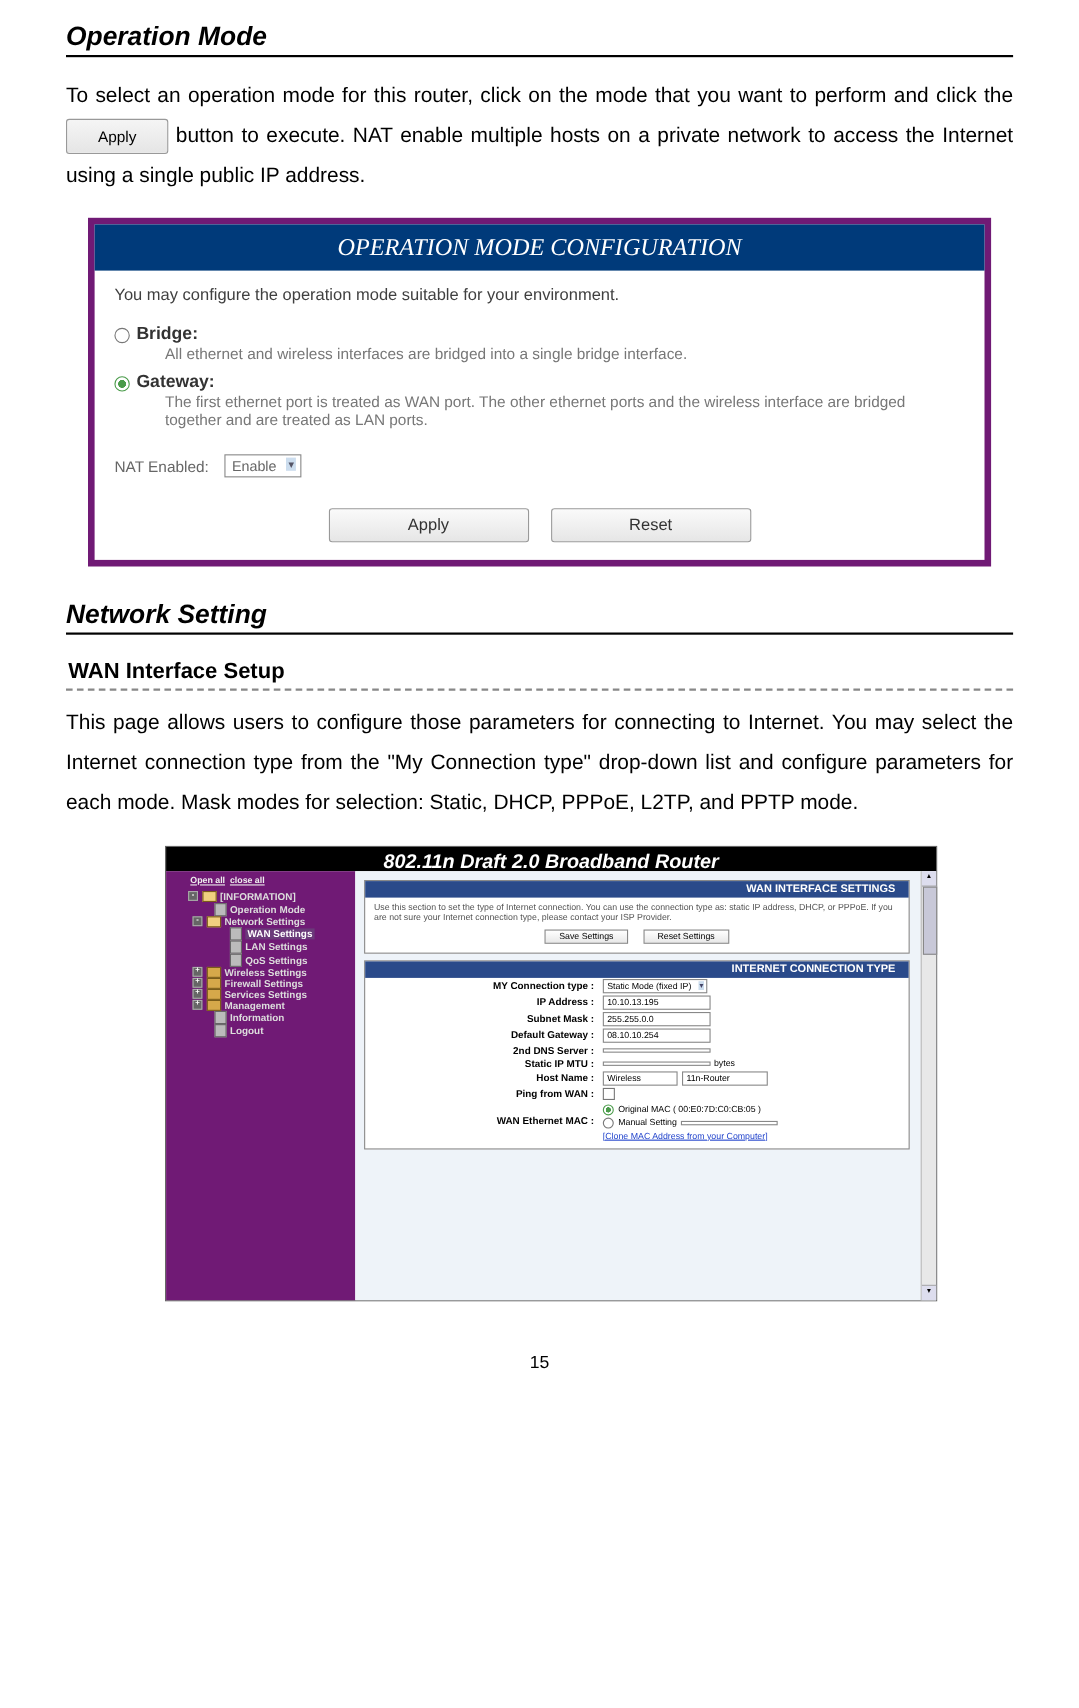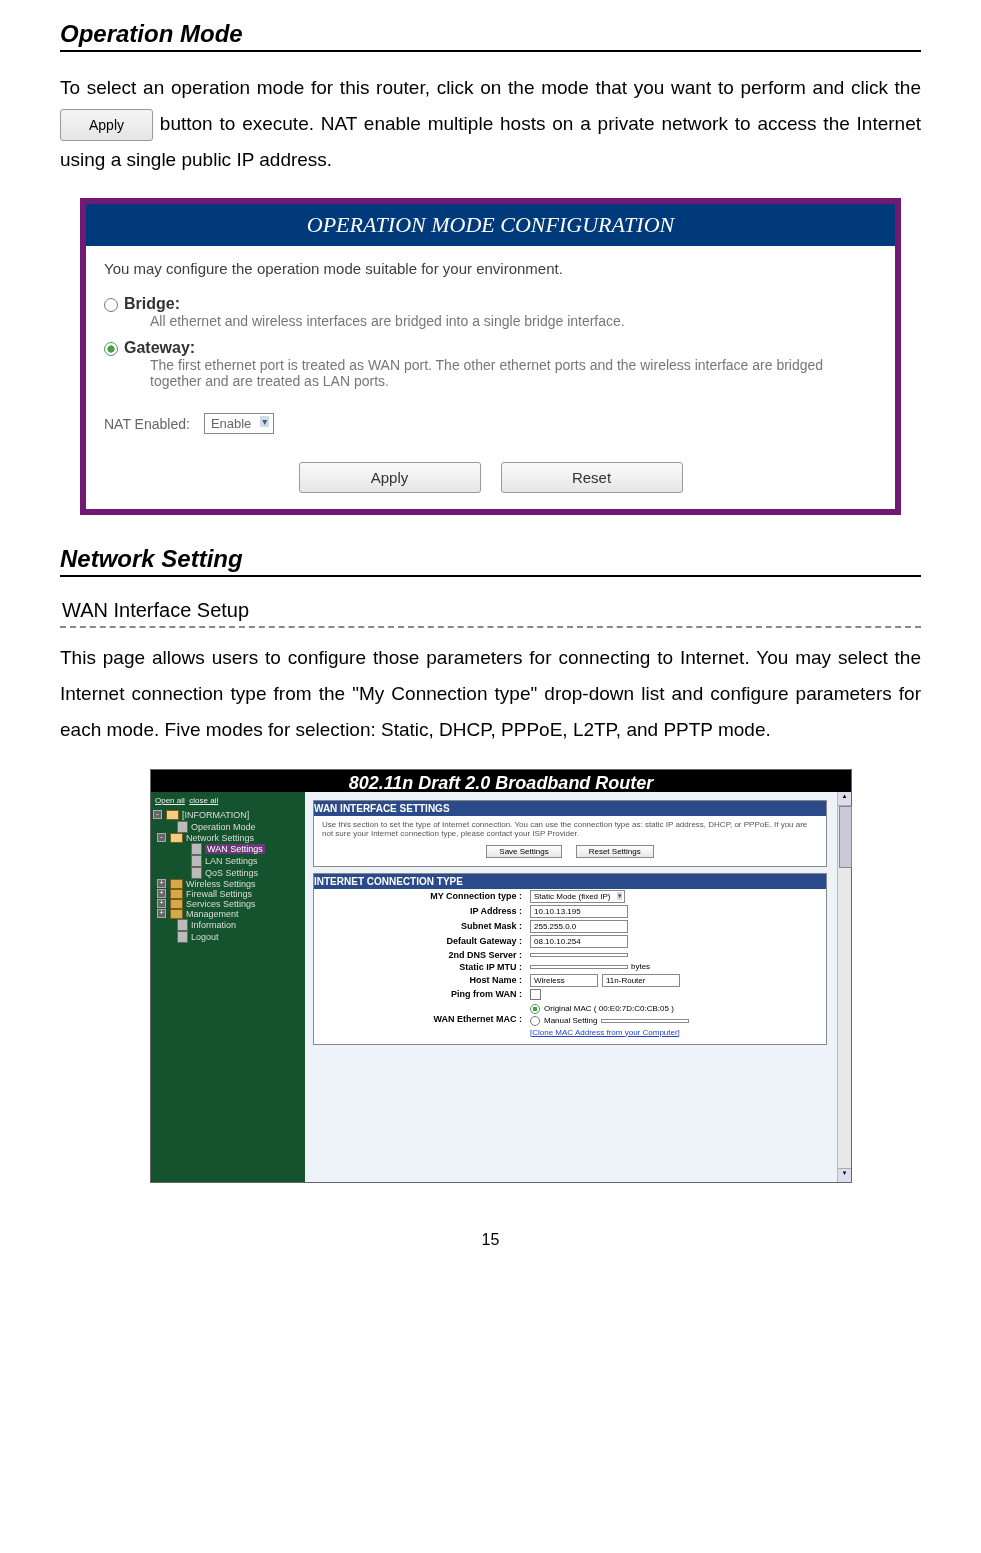--- a/index.html
+++ b/index.html
@@ -87,42 +87,42 @@
     display: flex; justify-content: center; gap: 20px;
     padding: 6px 0 16px 0;
   }
   .big-btn {
     background: linear-gradient(#fafafa, #e6e6e6);
     border: 1px solid #999; border-radius: 3px;
     padding: 6px 0; width: 180px; text-align: center;
     font-size: 15px; color: #333;
   }
   .sub-title {
-    font-weight: normal; font-size: 20px; padding: 4px 6px 4px 2px;
+    font-weight: bold; font-size: 20px; padding: 4px 6px 4px 2px;
     border-bottom: 2px dashed #888; margin: 14px 0 12px 0;
   }
 
   
   .router-box {
     border: 1px solid #666;
     margin: 6px 60px 0 90px;
     width: 700px;
     font-size: 9px;
     color: #000;
   }
   .router-head {
     background: #000; color: #fff; text-align: center;
     font-style: italic; font-weight: bold; font-size: 18px;
     padding: 4px 0 0 0; line-height: 1;
   }
   .router-sub { font-size: 8px; font-weight: normal; font-style: normal; padding-bottom: 4px;}
   .router-body { display: flex; min-height: 390px;}
   .router-nav {
-    background: #14532d; width: 152px; padding: 4px 0 0 2px;
-    color: #ddd; font-size: 9px;
+    background: #701a75; width: 152px; padding: 4px 0 0 20px;
+    color: #ddd; font-size: 9px; font-weight: bold;
   }
   .nav-links { color: #eee; padding: 0 0 4px 2px; font-size: 8px;}
   .nav-links span { text-decoration: underline; cursor: default;}
   .nav-item { display: flex; align-items: center; gap: 3px; padding: 1px 0 1px 10px;}
   .folder-icon-closed {
     width: 11px; height: 8px; background: #d6a84a; border: 1px solid #7a5b1a;
     display: inline-block; position: relative;
   }
   .folder-icon-open {
     width: 11px; height: 8px; background: #f0d080; border: 1px solid #7a5b1a;
@@ -144,21 +144,21 @@
     display:flex; flex-direction:column; gap:6px; position:relative;
   }
   .scroll-track {
     position:absolute; right:0; top:0; bottom:0; width:13px; background:#e8e8e8;
     border-left:1px solid #bbb;
   }
   .scroll-thumb { position:absolute; top:14px; left:1px; width:11px; height:60px; background:#c8c8d8; border:1px solid #888;}
   .scroll-arrow-t { position:absolute; top:0; left:0; width:13px; height:13px; background:#dde; border-bottom:1px solid #aaa; font-size:7px; text-align:center;}
   .scroll-arrow-b { position:absolute; bottom:0; left:0; width:13px; height:13px; background:#dde; border-top:1px solid #aaa; font-size:7px; text-align:center;}
   .panel { border:1px solid #888; background:#fff; padding:0 0 6px 0; margin-right:14px;}
-  .panel-head { background:#2a4a8a; color:#fff; text-align:left; font-size:10px; font-weight:bold; padding:2px 0;}
+  .panel-head { background:#2a4a8a; color:#fff; text-align:right; font-size:10px; font-weight:bold; padding:2px 12px;}
   .panel-desc { font-size:8px; color:#555; padding:4px 8px;}
   .panel-btns { display:flex; justify-content:center; gap:14px; padding:3px 0 2px 0;}
   .small-btn { border:1px solid #888; background:linear-gradient(#fff,#e8e8e8); padding:1px 12px; font-size:8px;}
   .form-row { display:flex; align-items:center; padding:1px 8px;}
   .form-label { width: 200px; text-align:right; font-weight:bold; font-size:9px; padding-right:8px;}
   .form-input { border:1px solid #888; font-size:8px; padding:1px 3px; width:90px; background:#fff;}
   .form-select { border:1px solid #888; font-size:8px; padding:1px 14px 1px 3px; background:#fff; position:relative;}
   .form-select::after { content:"▾"; position:absolute; right:2px; top:1px; color:#446; font-size:7px; background:#cde; padding:0 1px;}
   .mac-block { display:flex; flex-direction:column; gap:2px; padding-top:2px;}
   .mac-row { display:flex; align-items:center; gap:4px; font-size:8px;}
@@ -203,21 +203,21 @@
   <div class="btn-row">
     <div class="big-btn">Apply</div>
     <div class="big-btn">Reset</div>
   </div>
 </div>
 
 <div class="section-title">Network Setting</div>
 
 <div class="sub-title">WAN Interface Setup</div>
 
-<div class="body-text">This page allows users to configure those parameters for connecting to Internet. You may select the Internet connection type from the "My Connection type" drop-down list and configure parameters for each mode. Five modes for selection: Static, DHCP, PPPoE, L2TP, and PPTP mode.</div>
+<div class="body-text">This page allows users to configure those parameters for connecting to Internet. You may select the Internet connection type from the "My Connection type" drop-down list and configure parameters for each mode. Mask modes for selection: Static, DHCP, PPPoE, L2TP, and PPTP mode.</div>
 
 <div class="router-box">
   <div class="router-head">
     <div>802.11n Draft 2.0  Broadband Router</div>
   </div>
   <div class="router-body">
 
     <div class="router-nav">
       <div class="nav-links">
         <span>Open all</span>&nbsp;&nbsp;<span>close all</span>

